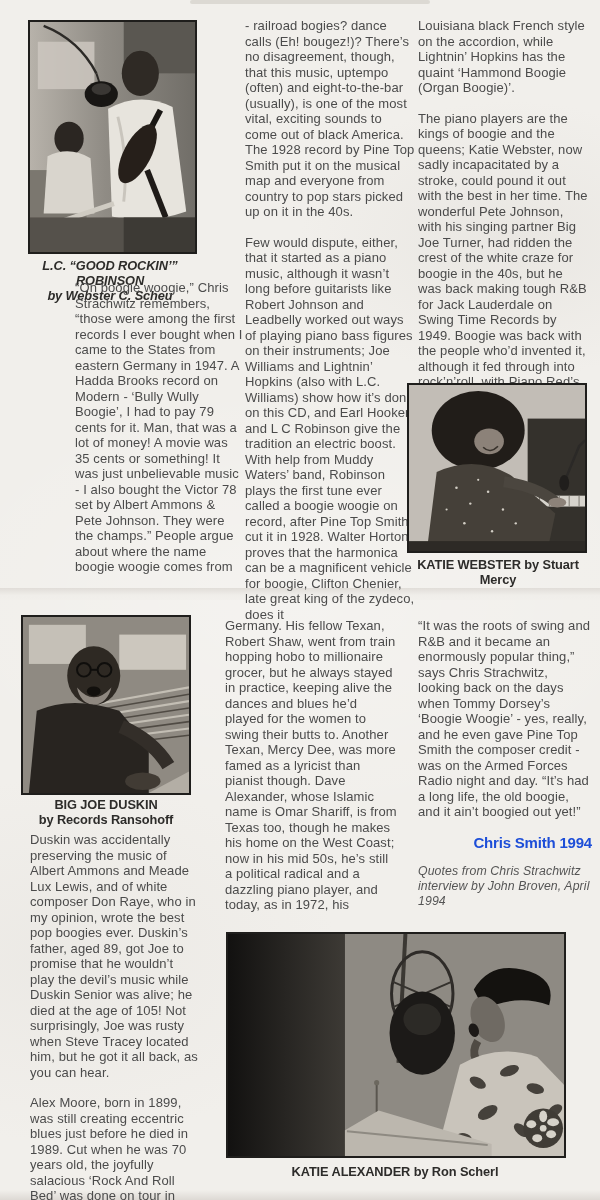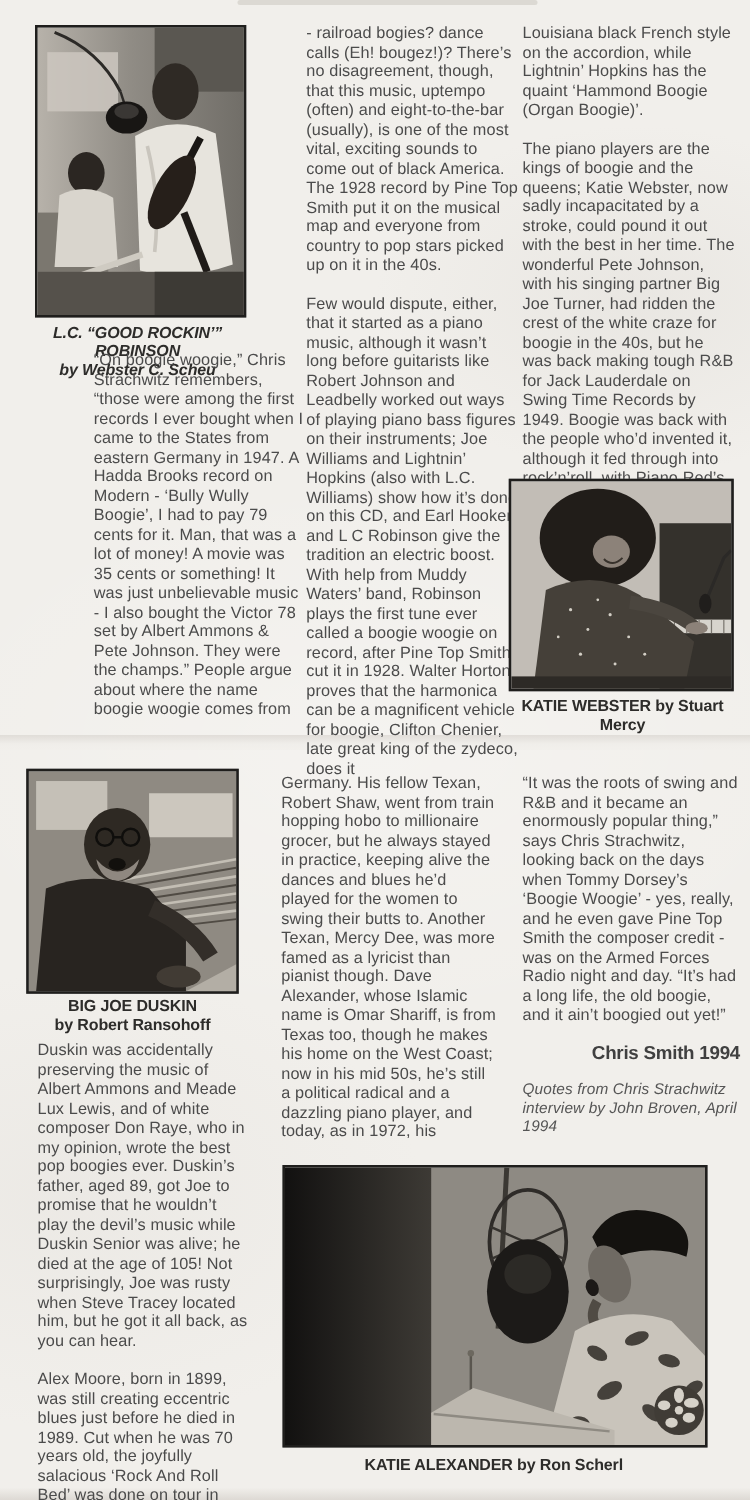--- a/index.html
+++ b/index.html
@@ -18,21 +18,21 @@
   .topsmudge{position:absolute;left:190px;top:0;width:240px;height:4px;background:#d4d1cb;opacity:.75;border-radius:2px;}
   .seam{position:absolute;left:0;top:588px;width:600px;height:12px;
     background:linear-gradient(to bottom,#dcd8d3 0,#efede9 60%,#f1efeb 100%);opacity:.8;}
   .botband{position:absolute;left:0;top:1190px;width:600px;height:10px;background:linear-gradient(to bottom,#f1efeb,#ddd9d4);}
 
   .col{position:absolute;font-size:13px;line-height:15.5px;letter-spacing:.1px;}
   .col p{margin:0 0 15px 0;text-align:left;}
   .photo{position:absolute;border:2px solid #1f1e1c;background:#888;box-sizing:border-box;}
   .photo svg{display:block;width:100%;height:100%;}
   .cap{position:absolute;text-align:center;font-weight:bold;color:#2d2c2a;font-size:12.8px;line-height:15px;letter-spacing:-.1px;}
-  .sig{font-weight:bold;color:#404040;font-size:15px;text-align:right;margin-top:6px;letter-spacing:-.2px;}
+  .sig{font-weight:bold;color:#1d4ed8;font-size:15px;text-align:right;margin-top:6px;letter-spacing:-.2px;}
   .credit{font-style:italic;font-size:12.3px;line-height:15px;color:#555;margin-top:14px;}
 </style>
 </head>
 <body>
 
 <div class="page">
   <div class="mottle"></div>
   <div class="topsmudge"></div>
   <div class="seam"></div>
   <div class="botband"></div>
@@ -144,21 +144,21 @@
       <path d="M55 72 Q72 92 90 72 Q86 88 72 90 Q58 88 55 72" fill="#8f8880"></path>
       <ellipse cx="72" cy="76" rx="7" ry="5" fill="#12100d"></ellipse>
       <path d="M14 96 Q50 80 98 96 L128 132 L128 180 L6 180 Z" fill="#282420"></path>
       <path d="M100 112 Q132 126 148 152" stroke="#332e29" stroke-width="14" fill="none"></path>
       <ellipse cx="122" cy="168" rx="18" ry="9" fill="#413b34"></ellipse>
       <polygon points="128,180 169,158 169,180" fill="#b3aea5"></polygon>
     </svg>
   </div>
   <div class="cap" style="left:10px;top:797px;width:192px;">
     <div>BIG JOE DUSKIN</div>
-    <div>by Robert Ransohoff</div>
+    <div>by Records Ransohoff</div>
   </div>
 
   <div class="col" style="left:30px;top:832px;width:170px;">
     <p>Duskin was accidentally preserving the music of Albert Ammons and Meade Lux Lewis, and of white composer Don Raye, who in my opinion, wrote the best pop boogies ever. Duskin’s father, aged 89, got Joe to promise that he wouldn’t play the devil’s music while Duskin Senior was alive; he died at the age of 105! Not surprisingly, Joe was rusty when Steve Tracey located him, but he got it all back, as you can hear.</p>
     <p>Alex Moore, born in 1899, was still creating eccentric blues just before he died in 1989. Cut when he was 70 years old, the joyfully salacious ‘Rock And Roll Bed’ was done on tour in</p>
   </div>
 
   <div class="col" style="left:225px;top:618px;width:172px;">
     <p>Germany. His fellow Texan, Robert Shaw, went from train hopping hobo to millionaire grocer, but he always stayed in practice, keeping alive the dances and blues he’d played for the women to swing their butts to. Another Texan, Mercy Dee, was more famed as a lyricist than pianist though. Dave Alexander, whose Islamic name is Omar Shariff, is from Texas too, though he makes his home on the West Coast; now in his mid 50s, he’s still a political radical and a dazzling piano player, and today, as in 1972, his</p>
   </div>

